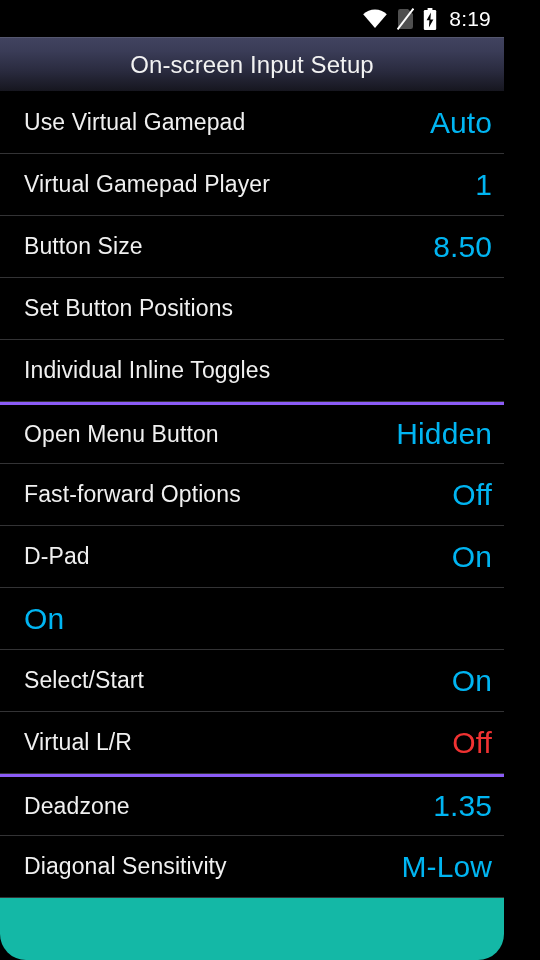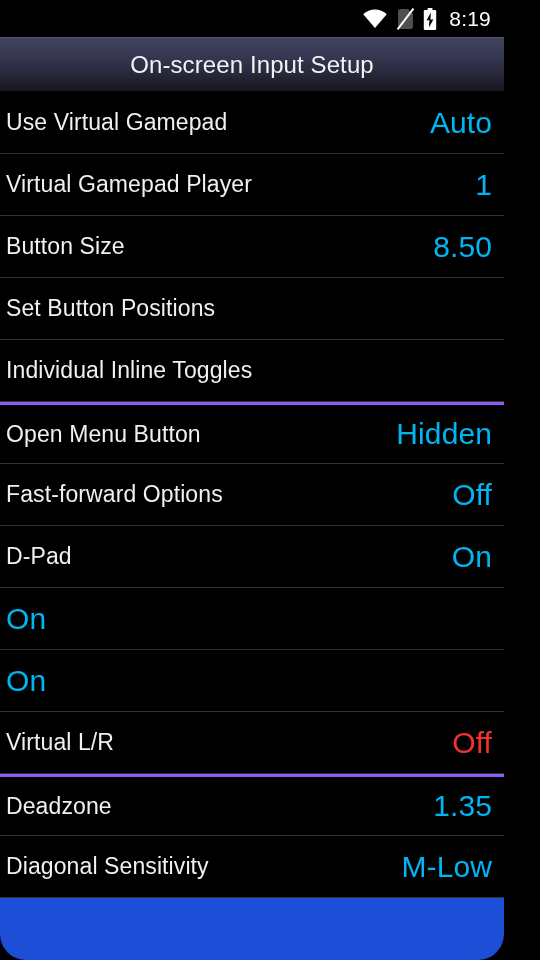--- a/index.html
+++ b/index.html
@@ -2,21 +2,21 @@
 <html><head>
 <meta charset="utf-8">
 <style>
   * { margin:0; padding:0; box-sizing:border-box; }
   html, body {
     width:540px; height:960px;
     background:#000;
     font-family:"Liberation Sans", sans-serif;
     overflow:hidden;
   }
-  #app { width:504px; height:960px; position:relative; background:#1d4ed8;border-radius:26px; }
+  #app { width:504px; height:960px; position:relative; background:#14b8a6;border-radius:26px; }
 
   
   .statusbar {
     height:37px; width:100%;
     background:#000;
     display:flex; align-items:center; justify-content:flex-end;
     padding-right:13px;
     gap:9px;
   }
   .statusbar .icon { display:flex; align-items:center; }
@@ -35,21 +35,21 @@
   }
   .titlebar .title {
     color:#f2f2f2; font-size:24px; font-weight:400; letter-spacing:0.1px;
   }
 
   
   .list { width:100%; background:#000; }
   .row {
     height:62px; width:100%;
     display:flex; align-items:center; justify-content:space-between;
-    padding:0 12px 0 6px;
+    padding:0 12px 0 24px;
     background:#000;
     border-bottom:1px solid #333335;
   }
   .row.section-start { border-top:3px solid #8b5cf6; }
   .row .row-title {
     color:#f0f0f0; font-size:23px; font-weight:400;
     letter-spacing:0.1px; white-space:nowrap;
   }
   .row .row-value {
     font-size:30px; font-weight:400; letter-spacing:0.1px;
@@ -117,20 +117,21 @@
         <span class="row-value">Off</span>
       </div>
       <div class="row">
         <span class="row-title">D-Pad</span>
         <span class="row-value">On</span>
       </div>
       <div class="row">
         <span class="row-value">On</span>
       </div>
       <div class="row">
+        <span class="row-title">Select/Start</span>
         <span class="row-value">On</span>
       </div>
       <div class="row">
         <span class="row-title">Virtual L/R</span>
         <span class="row-value v-off">Off</span>
       </div>
       <div class="row section-start">
         <span class="row-title">Deadzone</span>
         <span class="row-value">1.35</span>
       </div>

